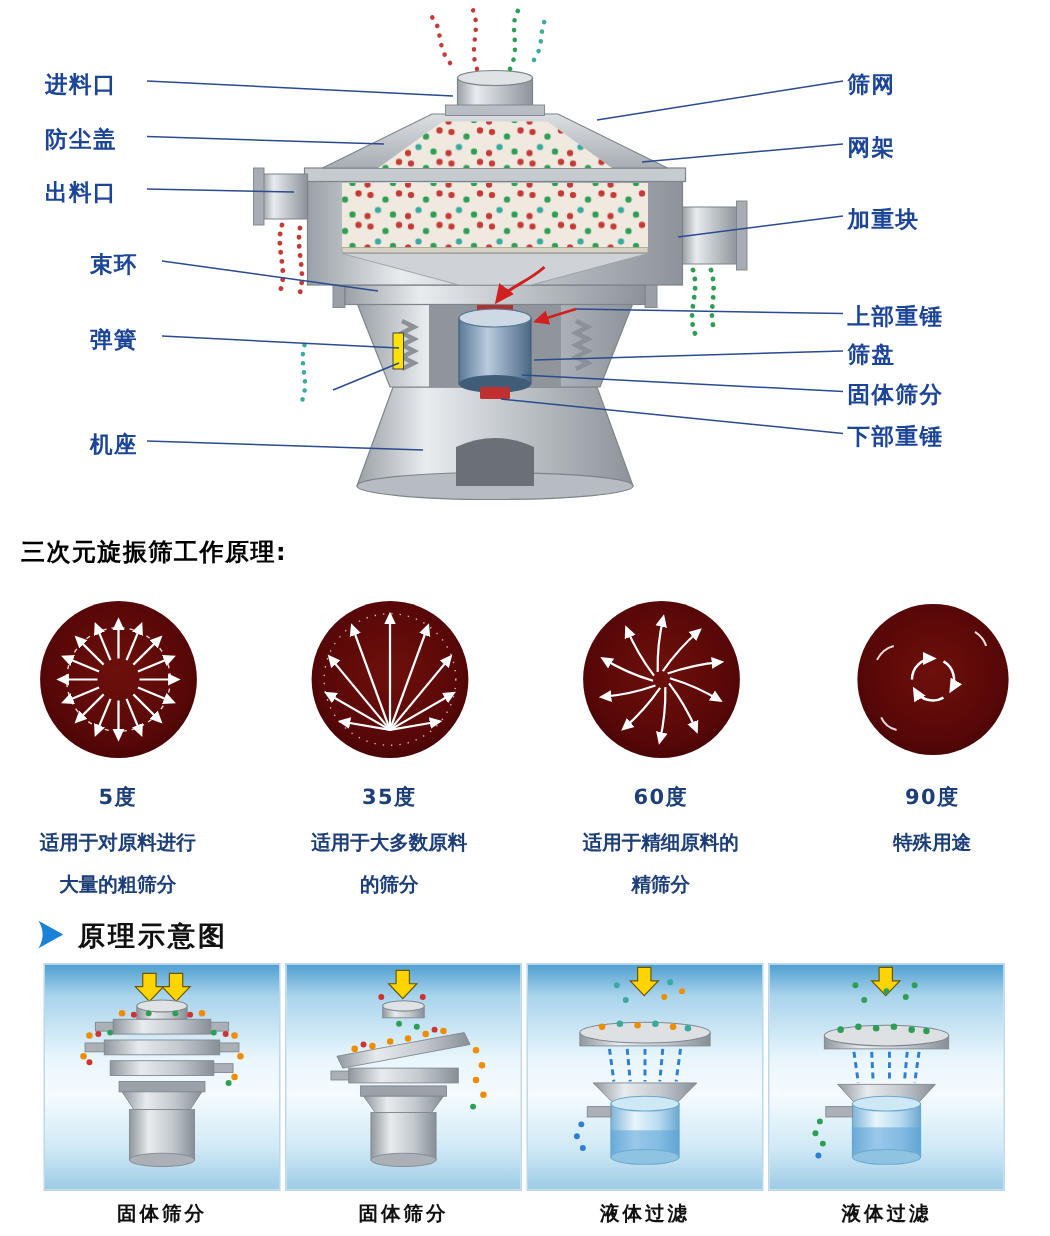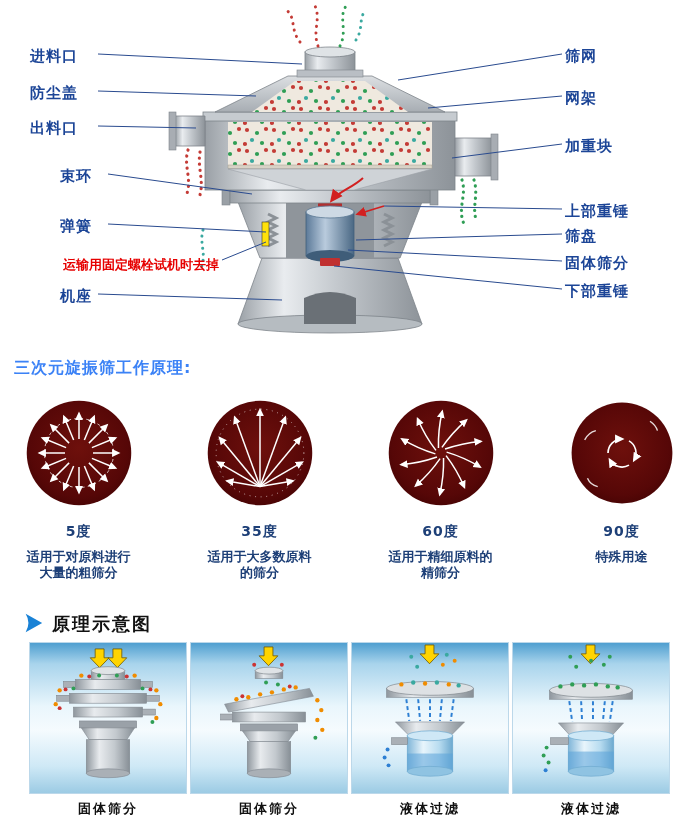--- a/index.html
+++ b/index.html
@@ -2,26 +2,26 @@
 <html><head>
 <meta charset="utf-8">
 <style>
   html,body{margin:0;padding:0;}
   body{width:700px;height:824px;background:#fff;font-family:"DejaVu Sans",sans-serif;position:relative;overflow:hidden;}
   .sec1{position:absolute;left:0;top:0;width:700px;height:345px;}
   .sec1 svg.machine{position:absolute;left:0;top:0;}
   .lbl{position:absolute;font-size:15px;font-weight:600;color:#1c4597;white-space:nowrap;letter-spacing:1px;}
   .lbl.warn{color:#e60000;font-size:13px;letter-spacing:0;}
   .sec2{position:absolute;left:0;top:345px;width:700px;height:255px;}
-  .sec2-title{position:absolute;left:14px;top:13px;font-size:16px;font-weight:600;color:#3b82f6;letter-spacing:1px;}
+  .sec2-title{position:absolute;left:14px;top:13px;font-size:16px;font-weight:600;color:#000000;letter-spacing:1px;}
   .modes{position:absolute;left:0;top:52px;width:700px;display:flex;gap:24px;}
   .mode{width:175px;display:flex;flex-direction:column;align-items:center;}
   .mode svg{width:112px;height:112px;display:block;}
   .mode .angle{margin-top:14px;font-size:14px;font-weight:700;color:#1d3f77;letter-spacing:1px;}
-  .mode .desc{margin-top:8px;width:104px;font-size:13px;line-height:16px;color:#1d3f77;font-weight:600;text-align:center;word-break:break-all;}
+  .mode .desc{margin-top:8px;width:104px;font-size:13px;line-height:28px;color:#1d3f77;font-weight:600;text-align:center;word-break:break-all;}
   .sec3-header{position:absolute;left:22px;top:612px;display:flex;align-items:flex-start;gap:8px;}
   .play-icon svg{width:22px;height:22px;display:block;}
   .sec3-title{font-size:18px;font-weight:700;color:#111;letter-spacing:2px;}
   .panels{position:absolute;left:29px;top:642px;width:642px;display:flex;gap:3px;}
   .pcol{width:158px;display:flex;flex-direction:column;align-items:center;}
   .panel{width:158px;height:152px;border:1px solid #bcd8ea;box-sizing:border-box;
     background:linear-gradient(180deg,#4f9fd0 0%,#a9d4ec 14%,#e9f6fc 42%,#f5fbfe 58%,#cfe9f6 82%,#9ccbe4 100%);}
   .panel svg{width:100%;height:100%;display:block;}
   .pcap{margin-top:6px;font-size:13px;font-weight:700;color:#111;letter-spacing:2px;}
 </style>
@@ -162,21 +162,20 @@
    <line x1="562" y1="289" x2="334" y2="266"></line>
   </g>
   <path d="M384,206 L358,214" fill="none" stroke="#d22020" stroke-width="1.6" marker-end="url(#mRed)"></path>
  </svg>
 
  <div class="lbl" style="left:30px;top:47px">进料口</div>
  <div class="lbl" style="left:30px;top:84px">防尘盖</div>
  <div class="lbl" style="left:30px;top:119px">出料口</div>
  <div class="lbl" style="left:60px;top:167px">束环</div>
  <div class="lbl" style="left:60px;top:217px">弹簧</div>
- <div class="lbl warn" style="left:63px;top:256px">运输用固定螺栓试机时去掉</div>
  <div class="lbl" style="left:60px;top:287px">机座</div>
 
  <div class="lbl" style="left:565px;top:47px">筛网</div>
  <div class="lbl" style="left:565px;top:89px">网架</div>
  <div class="lbl" style="left:565px;top:137px">加重块</div>
  <div class="lbl" style="left:565px;top:202px">上部重锤</div>
  <div class="lbl" style="left:565px;top:227px">筛盘</div>
  <div class="lbl" style="left:565px;top:254px">固体筛分</div>
  <div class="lbl" style="left:565px;top:282px">下部重锤</div>
 </div>

